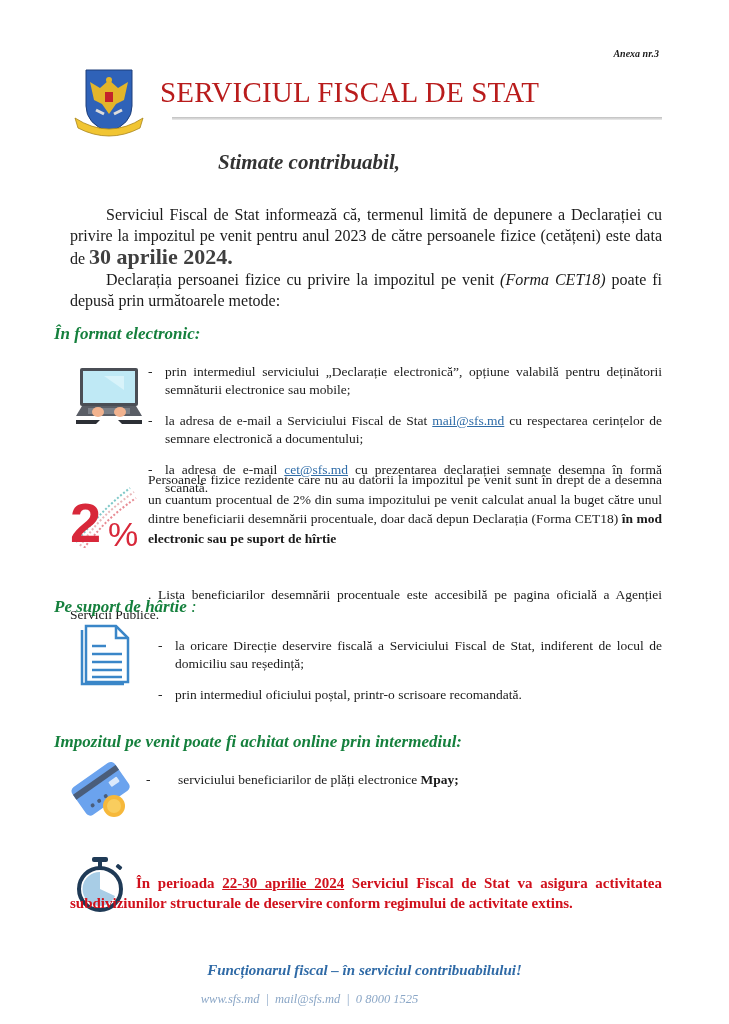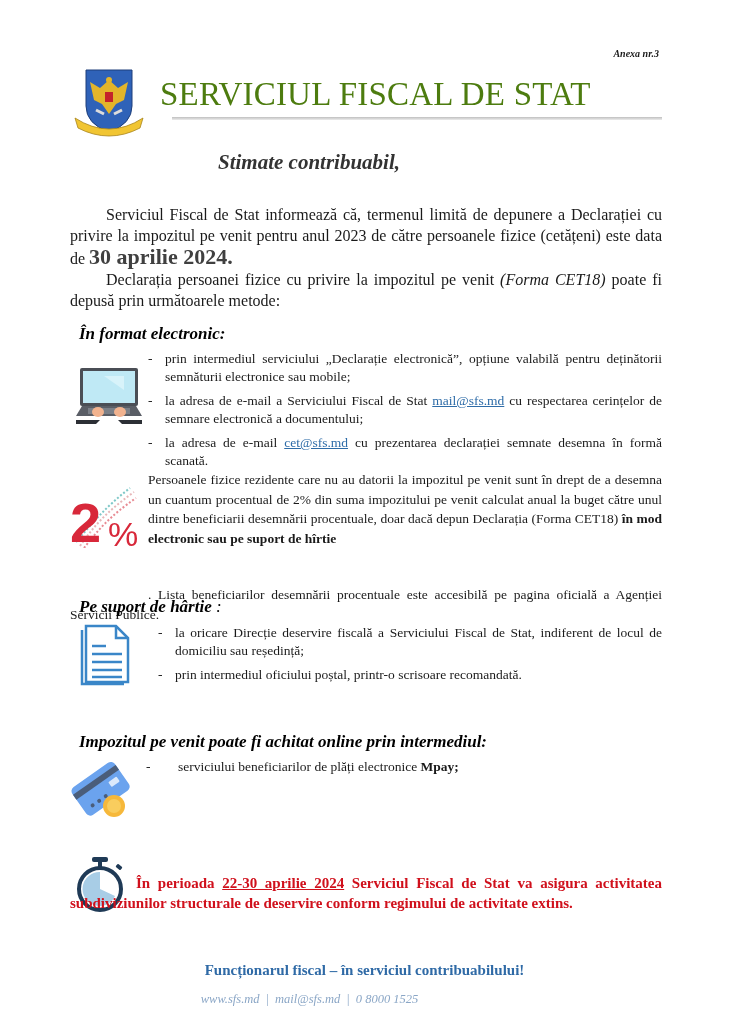--- a/index.html
+++ b/index.html
@@ -1,40 +1,40 @@
 <!DOCTYPE html>
 <html><head>
 <meta charset="utf-8">
 <style>
   html, body { margin: 0; padding: 0; background: #ffffff; }
   body { width: 729px; height: 1024px; position: relative; overflow: hidden;
          font-family: "Liberation Serif", serif; color: #1a1a1a; }
   .abs { position: absolute; }
   .annex { top: 48px; right: 70px; font-style: italic; font-weight: bold; font-size: 10px; }
   .logo { left: 72px; top: 66px; width: 74px; height: 72px; }
-  .title { left: 160px; top: 76px; font-size: 33px; color: #4d7c0f; letter-spacing: 0.2px; white-space: nowrap; }
+  .title { left: 160px; top: 76px; font-size: 29px; color: #b91c1c; letter-spacing: 0.2px; white-space: nowrap; }
   .title-rule { left: 172px; top: 117px; width: 490px; height: 3px;
                 background: linear-gradient(to bottom, #bfbfbf, #ececec); }
   .greeting { left: 0; width: 618px; top: 150px; text-align: center; font-size: 21px;
               font-style: italic; font-weight: bold; color: #333; }
   .para { left: 70px; width: 592px; font-size: 16px; line-height: 21px; text-align: justify; }
   .indent { text-indent: 36px; }
   .red-big { color: #404040; font-weight: bold; font-size: 22px; }
-  .section-head { left: 79px; font-size: 17px; font-style: italic; font-weight: bold; color: #000000; }
+  .section-head { left: 54px; font-size: 17px; font-style: italic; font-weight: bold; color: #15803d; }
   ul.dash { list-style: none; margin: 0; padding: 0; }
   ul.dash li { position: relative; padding-left: 17px; font-size: 13.5px; line-height: 18px;
-               text-align: justify; margin-bottom: 6px; }
+               text-align: justify; margin-bottom: 6px; margin-top: 13px; }
   ul.dash li::before { content: "-"; position: absolute; left: 0; top: 0; }
   .link { color: #2e6ca8; text-decoration: underline; }
   .block { left: 148px; width: 514px; }
   .pct-text { left: 148px; width: 514px; font-size: 13.5px; line-height: 19.5px; text-align: justify; }
   .pct-tail { left: 70px; width: 592px; font-size: 13.5px; line-height: 19.5px; text-align: justify; }
   .red-notice { color: #d0101c; font-weight: bold; font-size: 15px; line-height: 20px; text-align: justify; }
   .footer-slogan { left: 0; width: 729px; top: 962px; text-align: center; font-size: 15px;
-                   font-weight: bold; color: #2f6aa6; }
+                   font-style: italic; font-weight: bold; color: #2f6aa6; }
   .footer-contact { left: 0; width: 619px; top: 992px; text-align: center; font-size: 12.5px;
                     font-style: italic; color: #8aa6c6; }
   .sep { margin: 0 6px; }
 </style>
 </head>
 <body>
 
 <div class="abs annex">Anexa  nr.3</div>
 
 <div class="abs logo">

